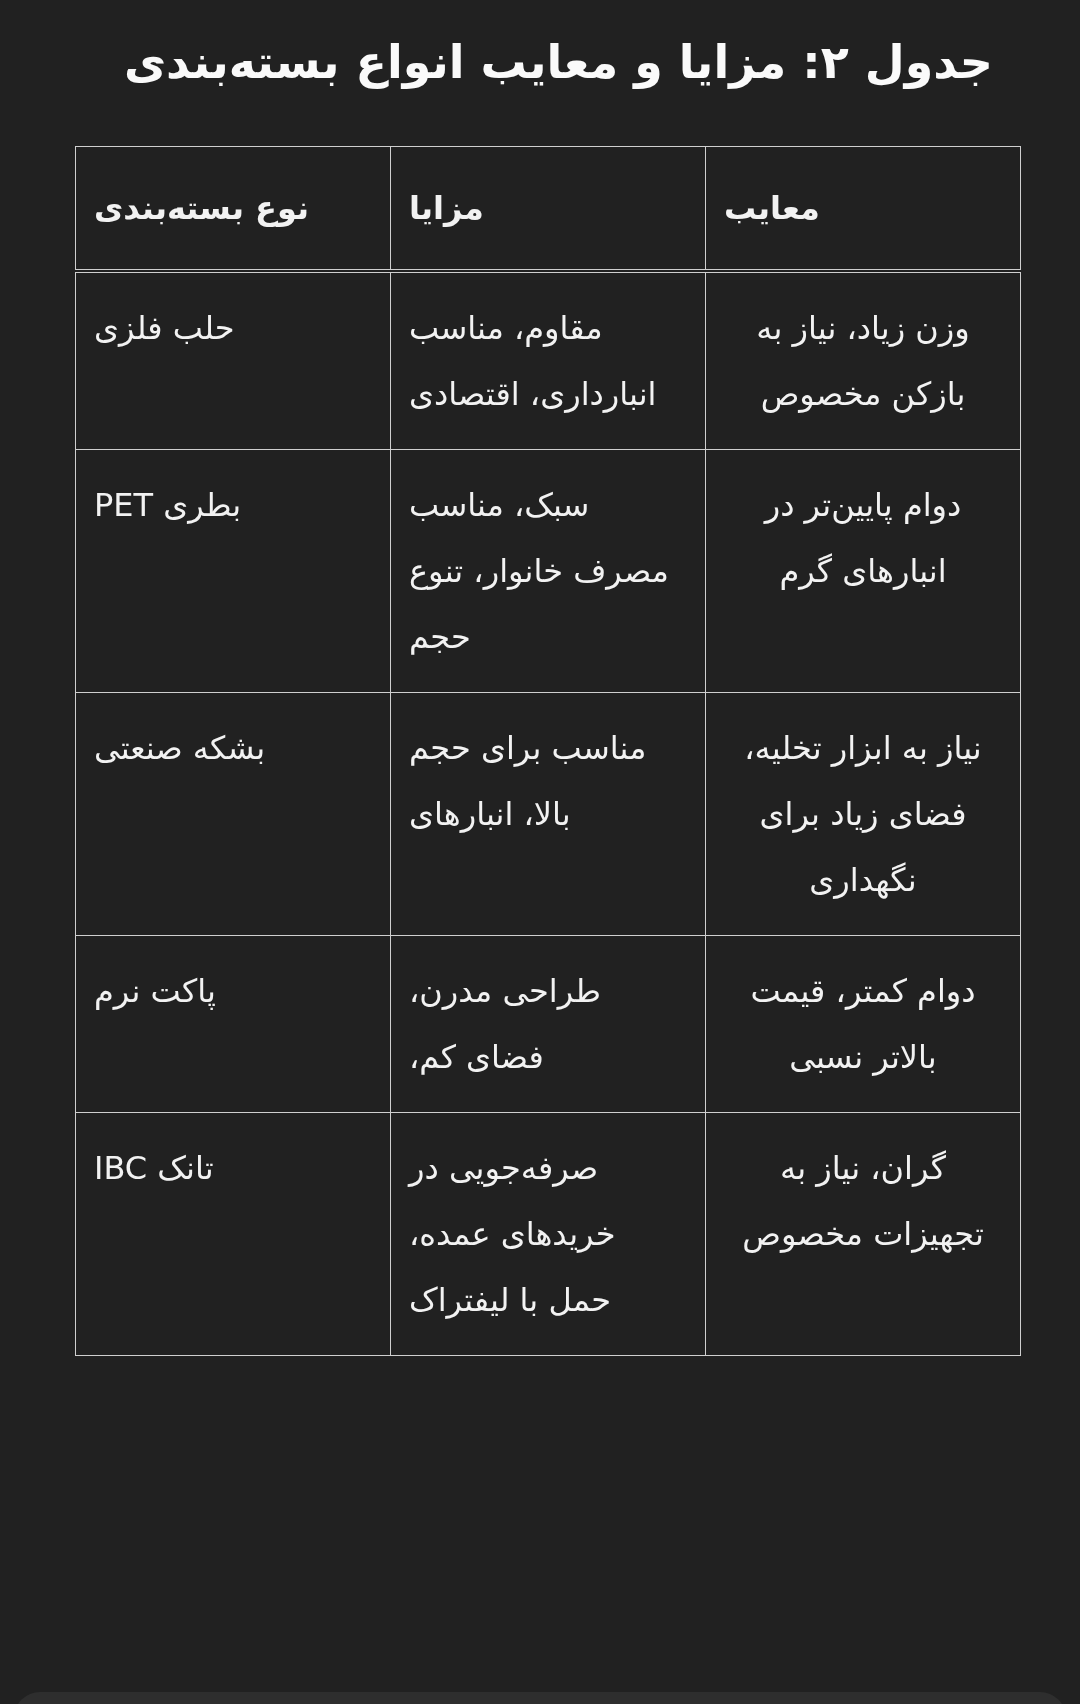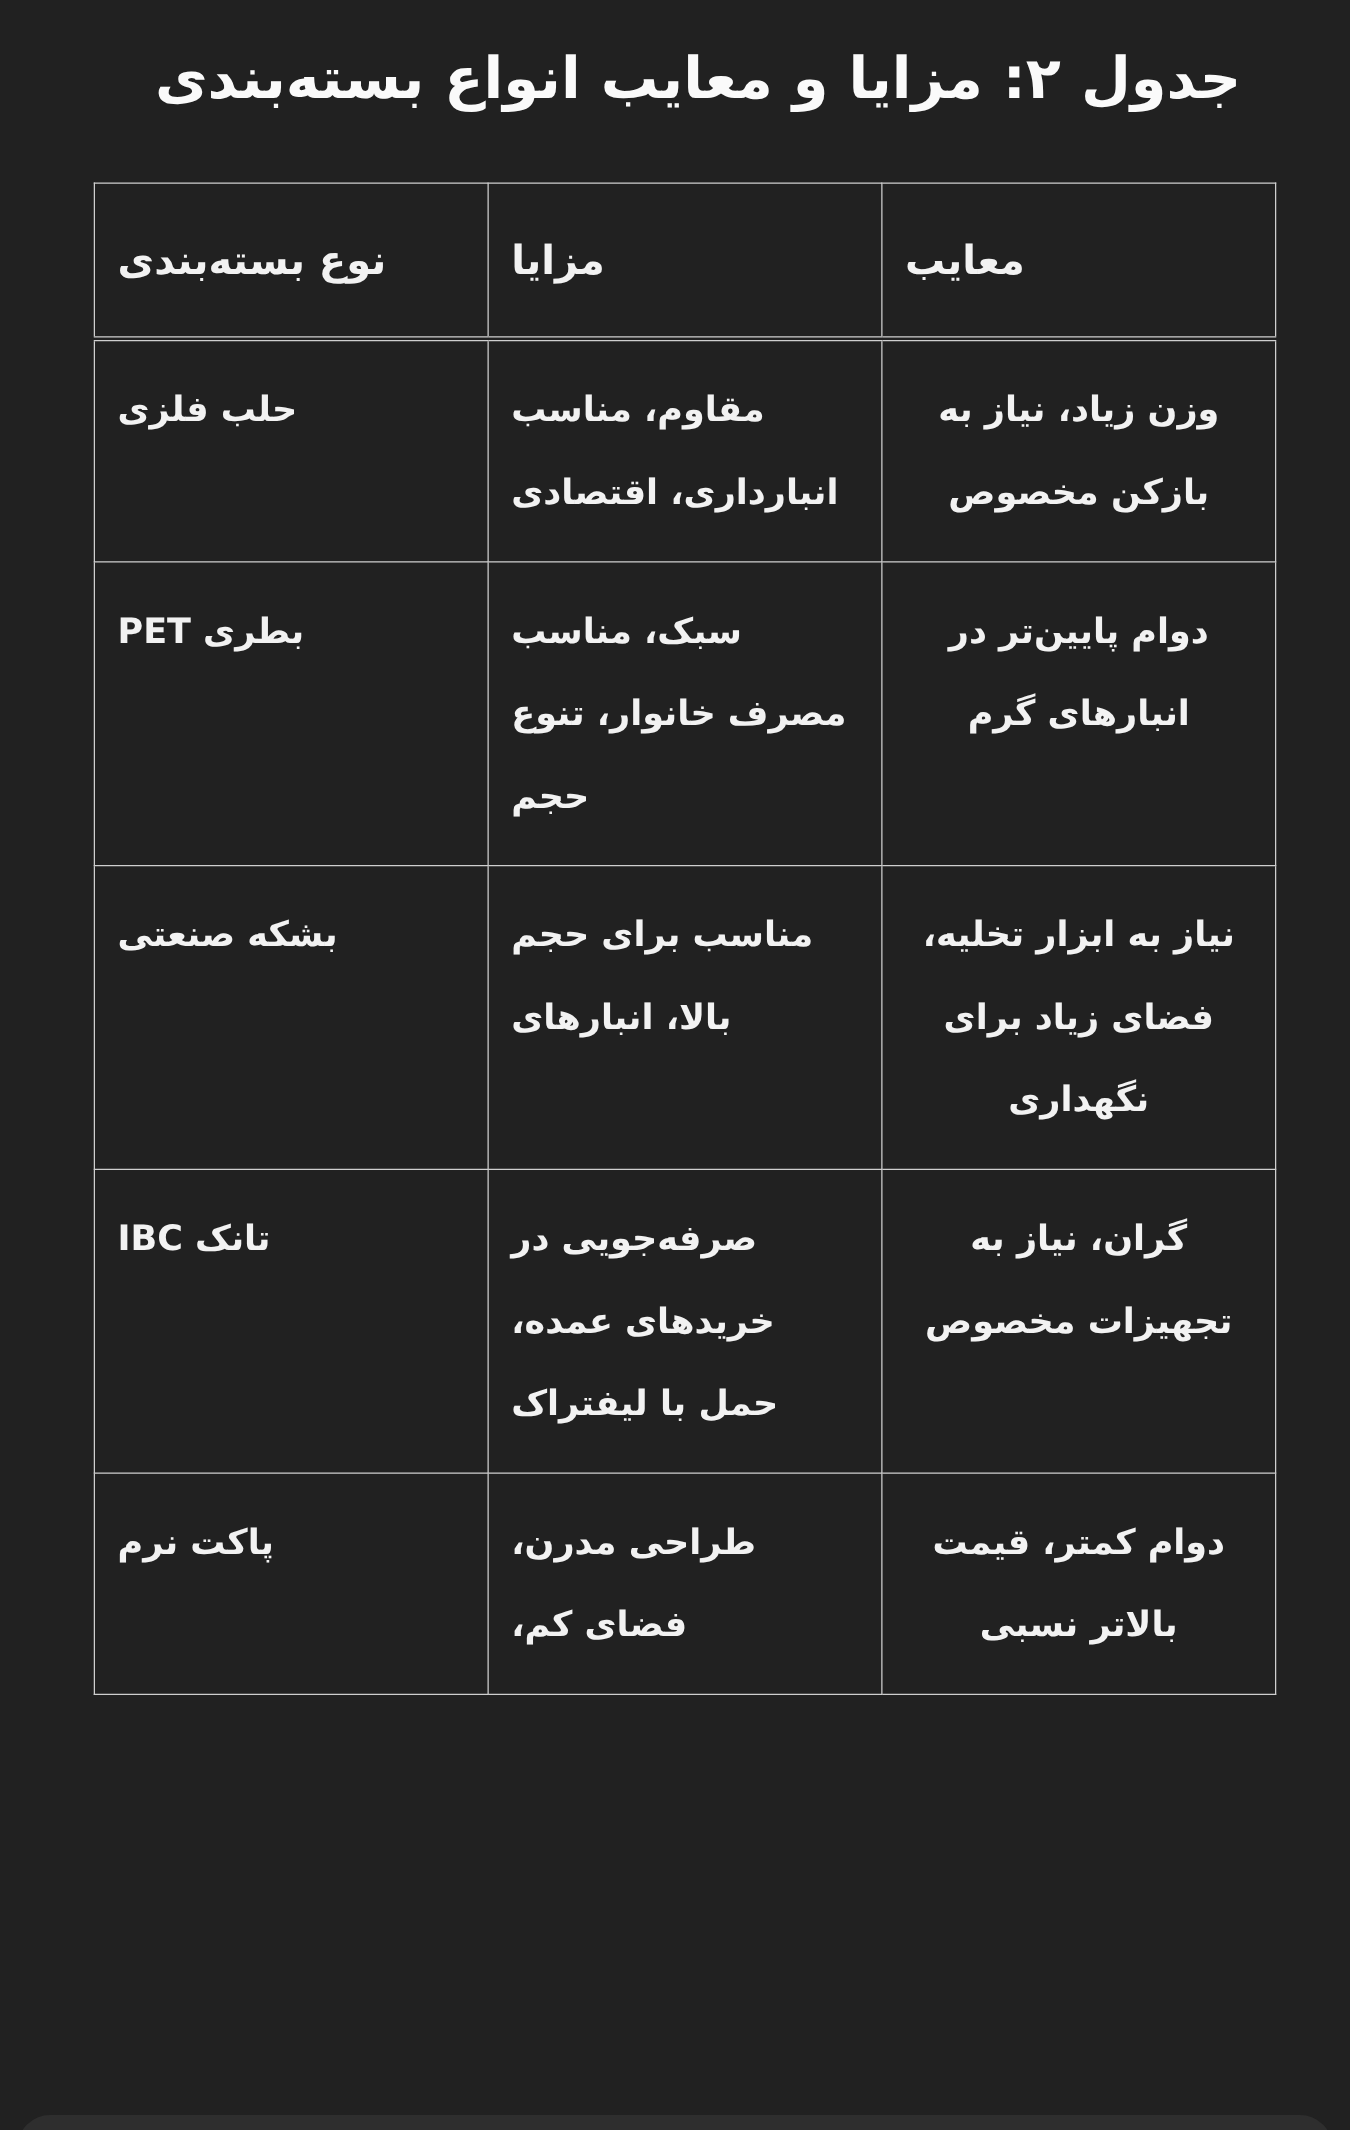--- a/index.html
+++ b/index.html
@@ -41,22 +41,22 @@
     text-align: left;
     font-size: 32px;
     font-weight: 700;
     line-height: 66px;
     padding: 0 18px;
     border-bottom: 4px double #cfcfcf;
   }
   table.pkg td {
     vertical-align: top;
     direction: rtl;
-    font-size: 28px;
-    font-weight: 700;
+    font-size: 32px;
+    font-weight: 400;
     line-height: 66px;
     padding: 22px 18px;
   }
   td.col-type { text-align: left; }
   td.col-pros { text-align: left; }
   td.col-cons { text-align: center; }
   .sheet {
     position: absolute;
     left: 14px;
     right: 14px;
@@ -91,27 +91,27 @@
         <td class="col-type">بطری PET</td>
         <td class="col-pros">سبک، مناسب مصرف خانوار، تنوع حجم</td>
         <td class="col-cons">دوام پایین‌تر در انبارهای گرم</td>
       </tr>
       <tr>
         <td class="col-type">بشکه صنعتی</td>
         <td class="col-pros">مناسب برای حجم بالا، انبارهای</td>
         <td class="col-cons">نیاز به ابزار تخلیه، فضای زیاد برای نگهداری</td>
       </tr>
       <tr>
+        <td class="col-type">پاکت نرم</td>
+        <td class="col-pros">طراحی مدرن، فضای کم،</td>
+        <td class="col-cons">دوام کمتر، قیمت بالاتر نسبی</td>
+      </tr>
+      <tr>
         <td class="col-type">تانک IBC</td>
         <td class="col-pros">صرفه‌جویی در خریدهای عمده، حمل با لیفتراک</td>
         <td class="col-cons">گران، نیاز به تجهیزات مخصوص</td>
-      </tr>
-      <tr>
-        <td class="col-type">پاکت نرم</td>
-        <td class="col-pros">طراحی مدرن، فضای کم،</td>
-        <td class="col-cons">دوام کمتر، قیمت بالاتر نسبی</td>
       </tr>
     </tbody>
   </table>
 
 </div>
 
 <div class="sheet"></div>
 
 </body></html>

